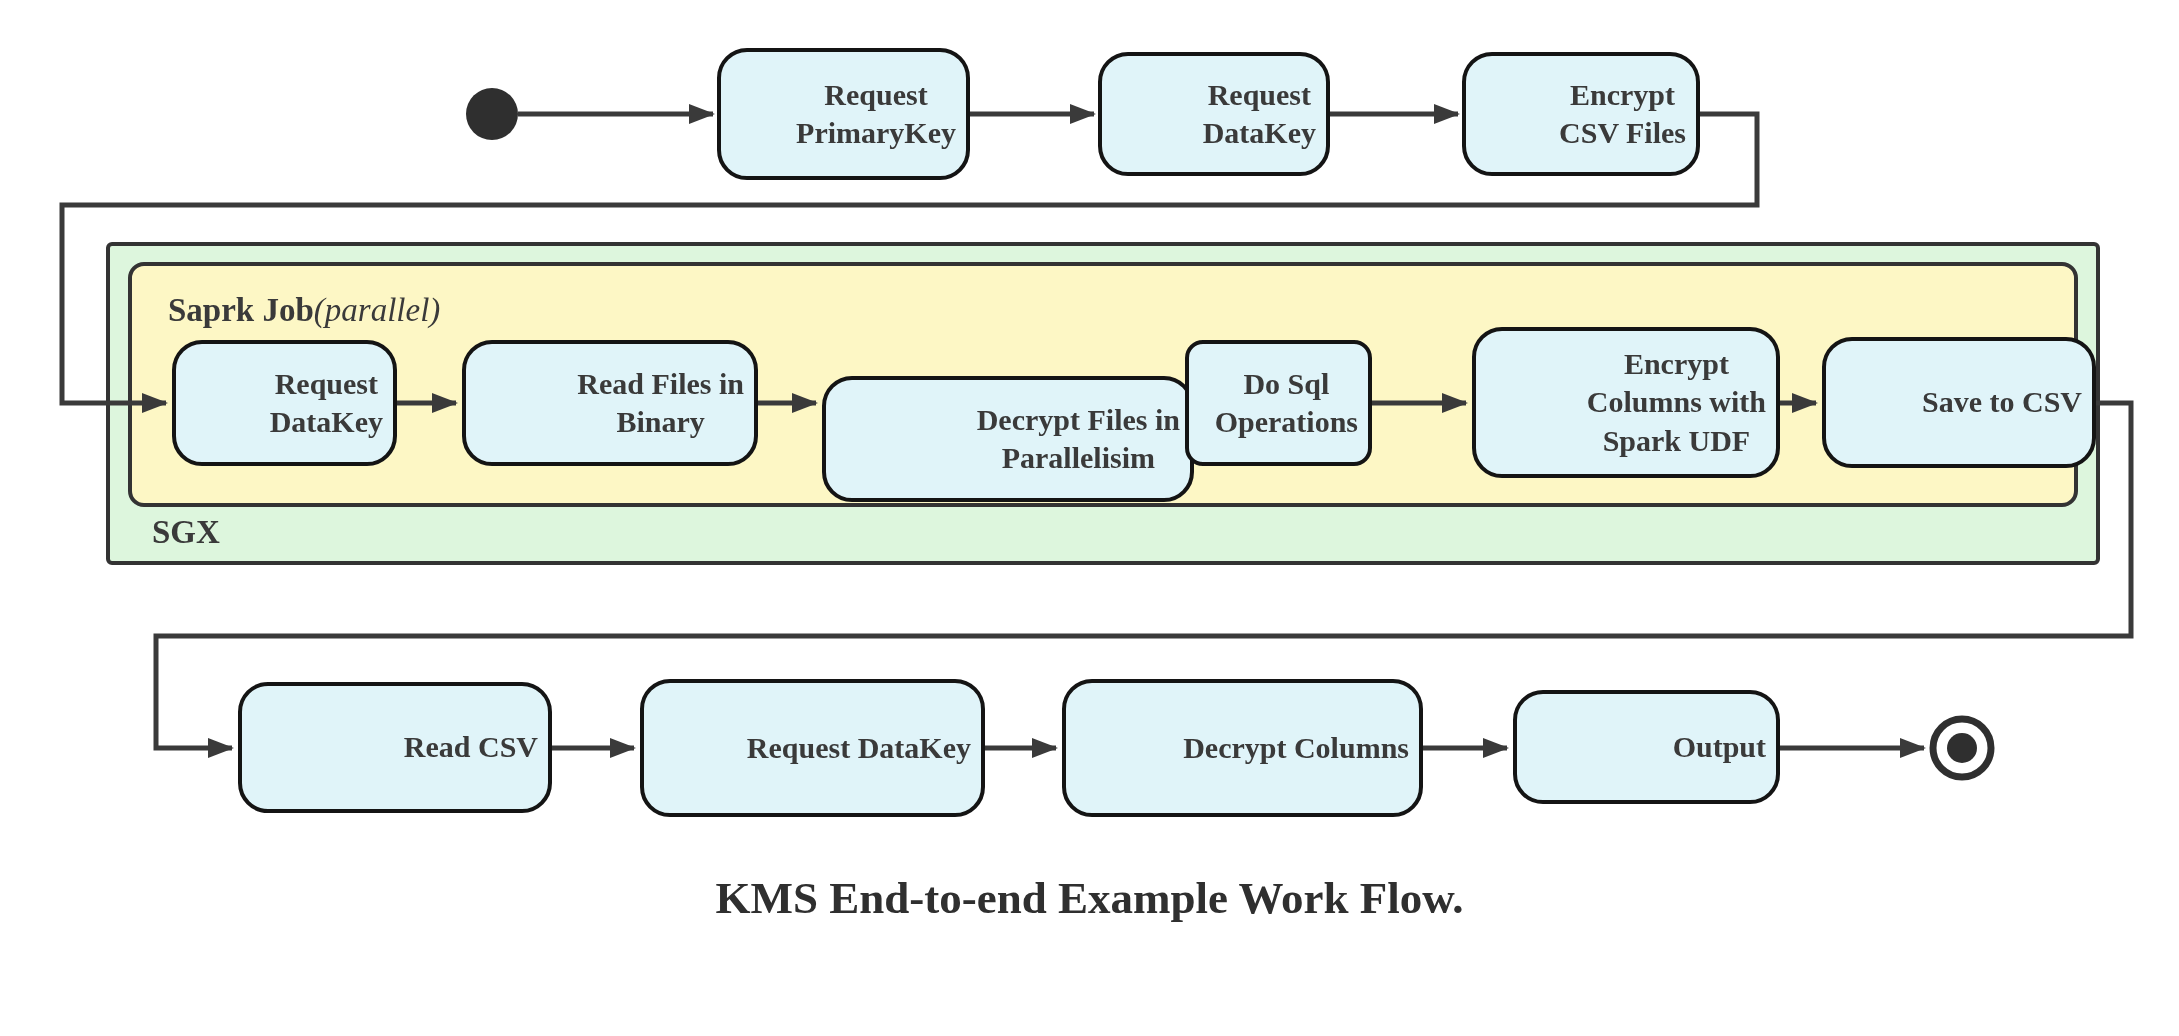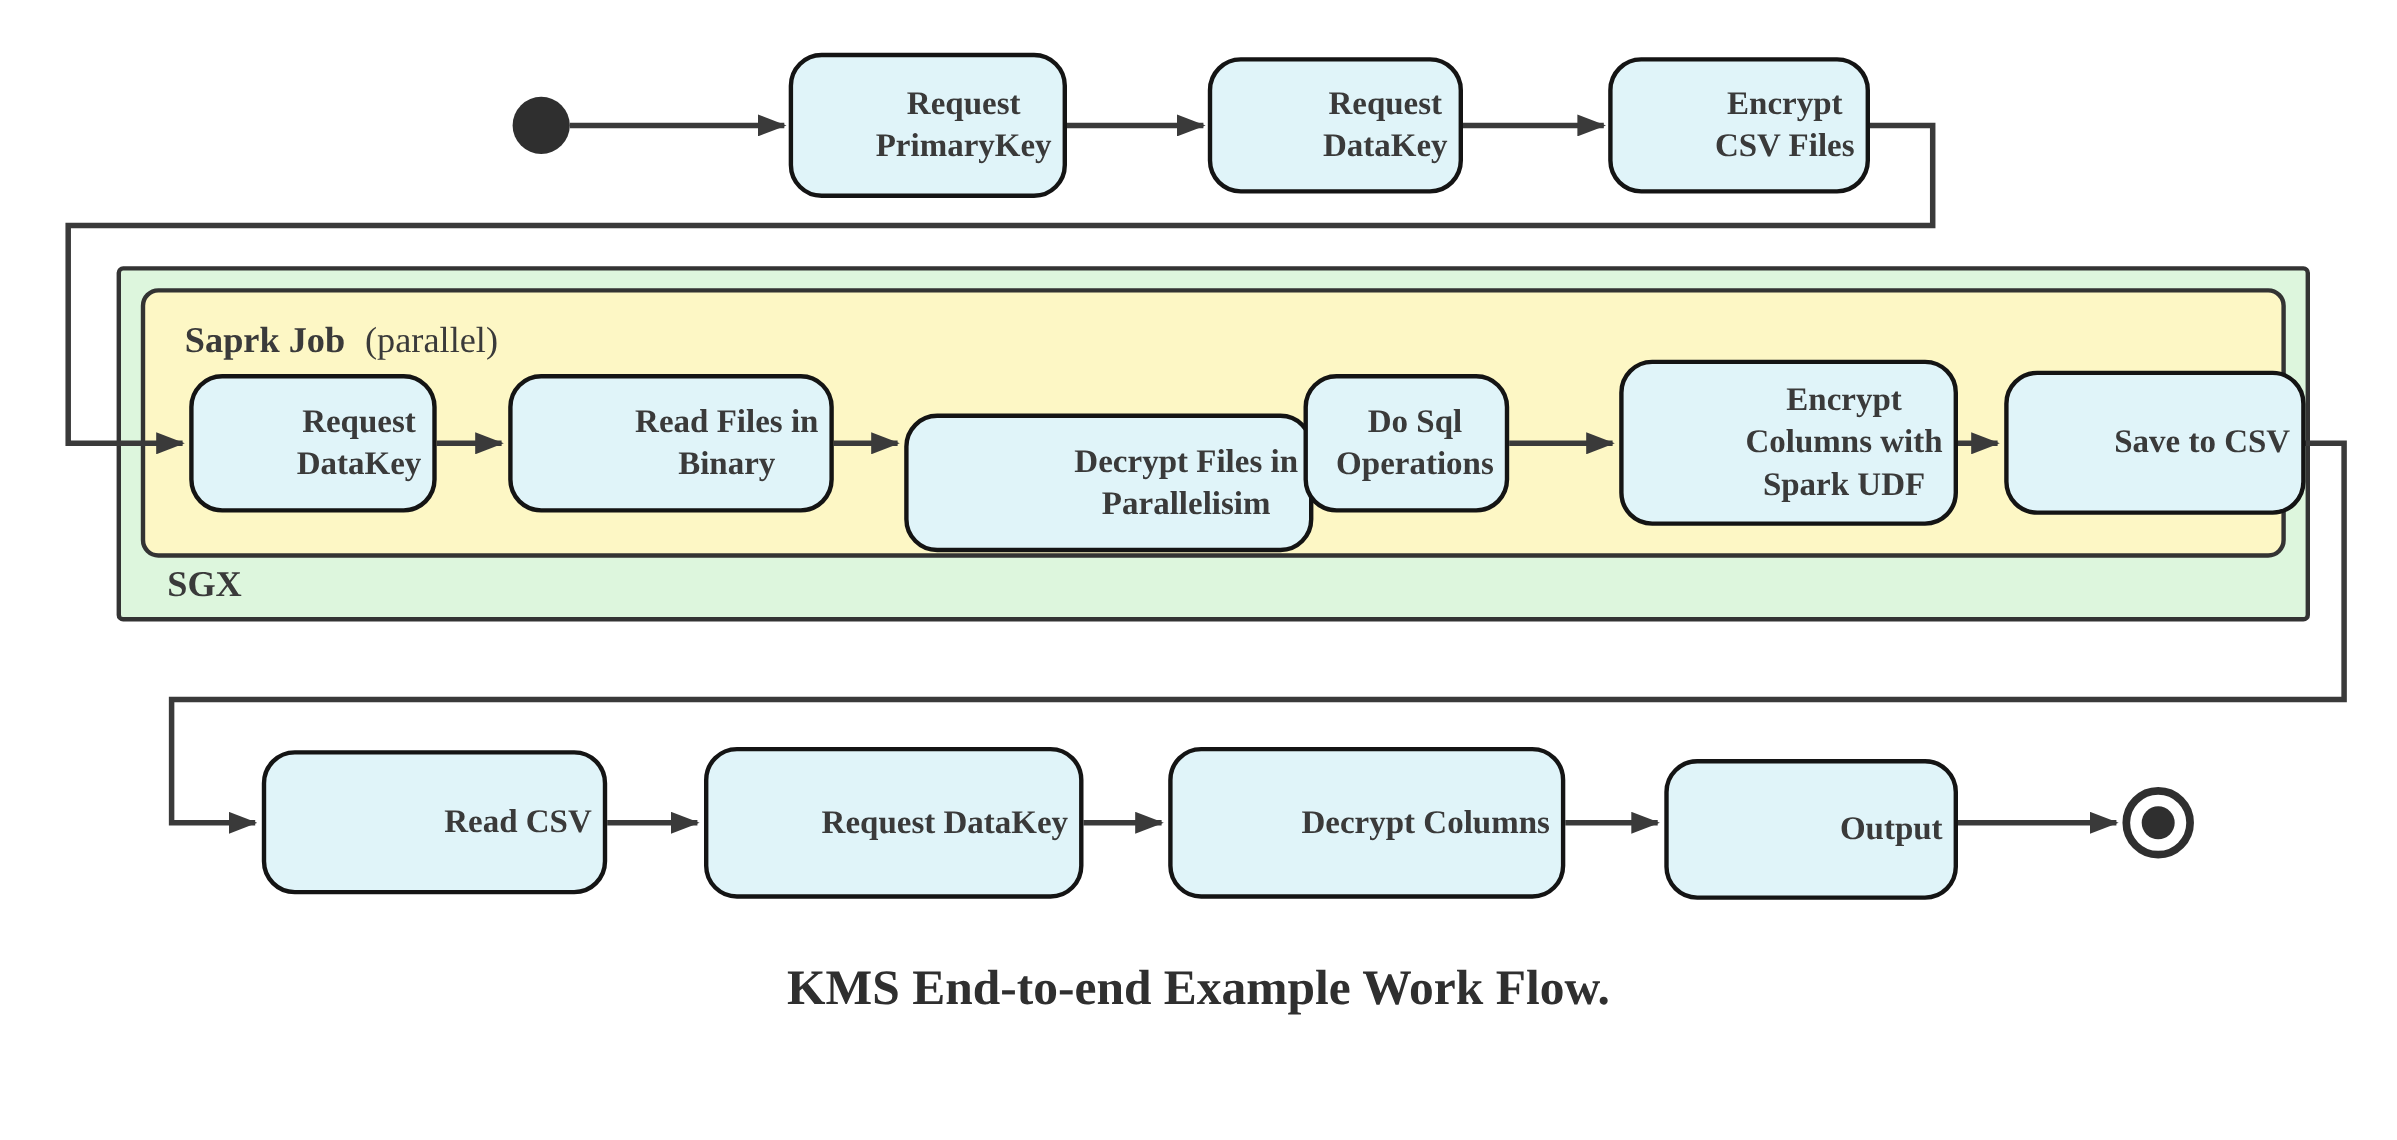--- a/index.html
+++ b/index.html
@@ -9,21 +9,21 @@
     height: 1036px;
     background: #ffffff;
     font-family: "Liberation Serif", "DejaVu Serif", serif;
     overflow: hidden;
   }
   .box { position: absolute; box-sizing: border-box; border: 4px solid var(--box-border, #333333); z-index: 1; }
   .box-sgx   { background: var(--sgx-box-fill, #ddf6dd);   border-radius: 6px; }
   .box-spark { background: var(--spark-box-fill, #fdf7c5); border-radius: 16px; }
   .box-label { position: absolute; z-index: 3; color: var(--text, #3a3a3a); font-size: 33px; white-space: nowrap; }
   .box-label .bold { font-weight: bold; }
-  .box-label .ital { font-weight: normal; margin-left: 18px; }
+  .box-label .ital { font-style: italic; font-weight: normal; margin-left: 0; }
   .connectors { position: absolute; left: 0; top: 0; z-index: 2; }
   .node {
     position: absolute; z-index: 3; box-sizing: border-box;
     display: flex; align-items: center; justify-content: flex-end;
     background: var(--node-fill, #e0f4f9);
     border: 4px solid var(--node-border, #141414);
     border-radius: 30px;
   }
   .node-label {
     white-space: pre-line; text-align: center;
@@ -97,21 +97,21 @@
 DataKey</span>
   </div>
   <div class="node" style="left:462px; top:340px; width:296px; height:126px;">
     <span class="node-label">Read Files in
 Binary</span>
   </div>
   <div class="node" style="left:822px; top:340px; width:372px; height:126px;margin-top:36px;">
     <span class="node-label">Decrypt Files in
 Parallelisim</span>
   </div>
-  <div class="node" style="left:1185px; top:340px; width:187px; height:126px;">
+  <div class="node" style="left:1185px; top:340px; width:187px; height:126px;border-radius:18px;">
     <span class="node-label">Do Sql
 Operations</span>
   </div>
   <div class="node" style="left:1472px; top:327px; width:308px; height:151px;">
     <span class="node-label">Encrypt
 Columns with
 Spark UDF</span>
   </div>
   <div class="node" style="left:1822px; top:337px; width:274px; height:131px;">
     <span class="node-label">Save to CSV</span>
@@ -119,19 +119,19 @@
 
   <div class="node" style="left:238px; top:682px; width:314px; height:131px;padding-left:28px;">
     <span class="node-label">Read CSV</span>
   </div>
   <div class="node" style="left:640px; top:679px; width:345px; height:138px;">
     <span class="node-label">Request DataKey</span>
   </div>
   <div class="node" style="left:1062px; top:679px; width:361px; height:138px;">
     <span class="node-label">Decrypt Columns</span>
   </div>
-  <div class="node" style="left:1513px; top:690px; width:267px; height:128px;">
+  <div class="node" style="left:1513px; top:690px; width:267px; height:114px;">
     <span class="node-label">Output</span>
   </div>
 
   <div class="title">KMS End-to-end Example Work Flow.</div>
 
 </div>
 
 </body></html>

